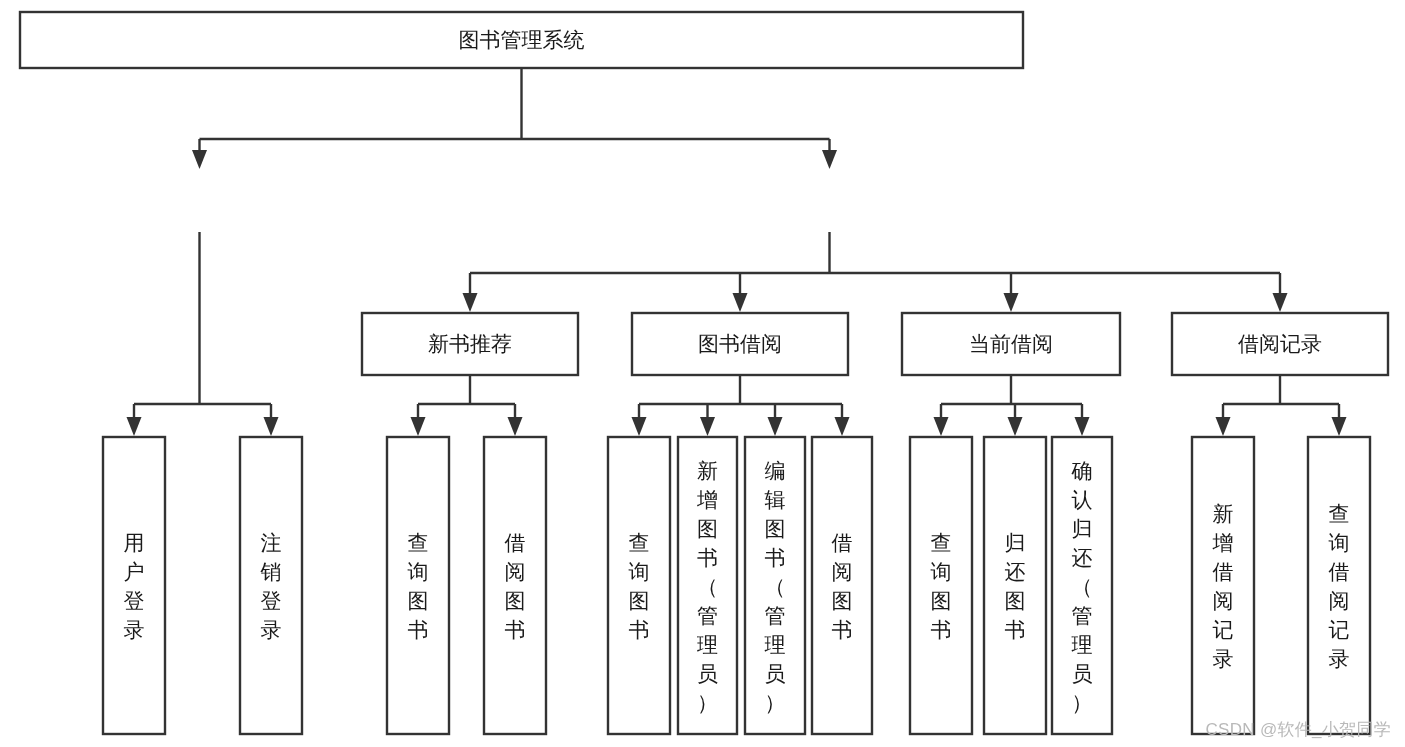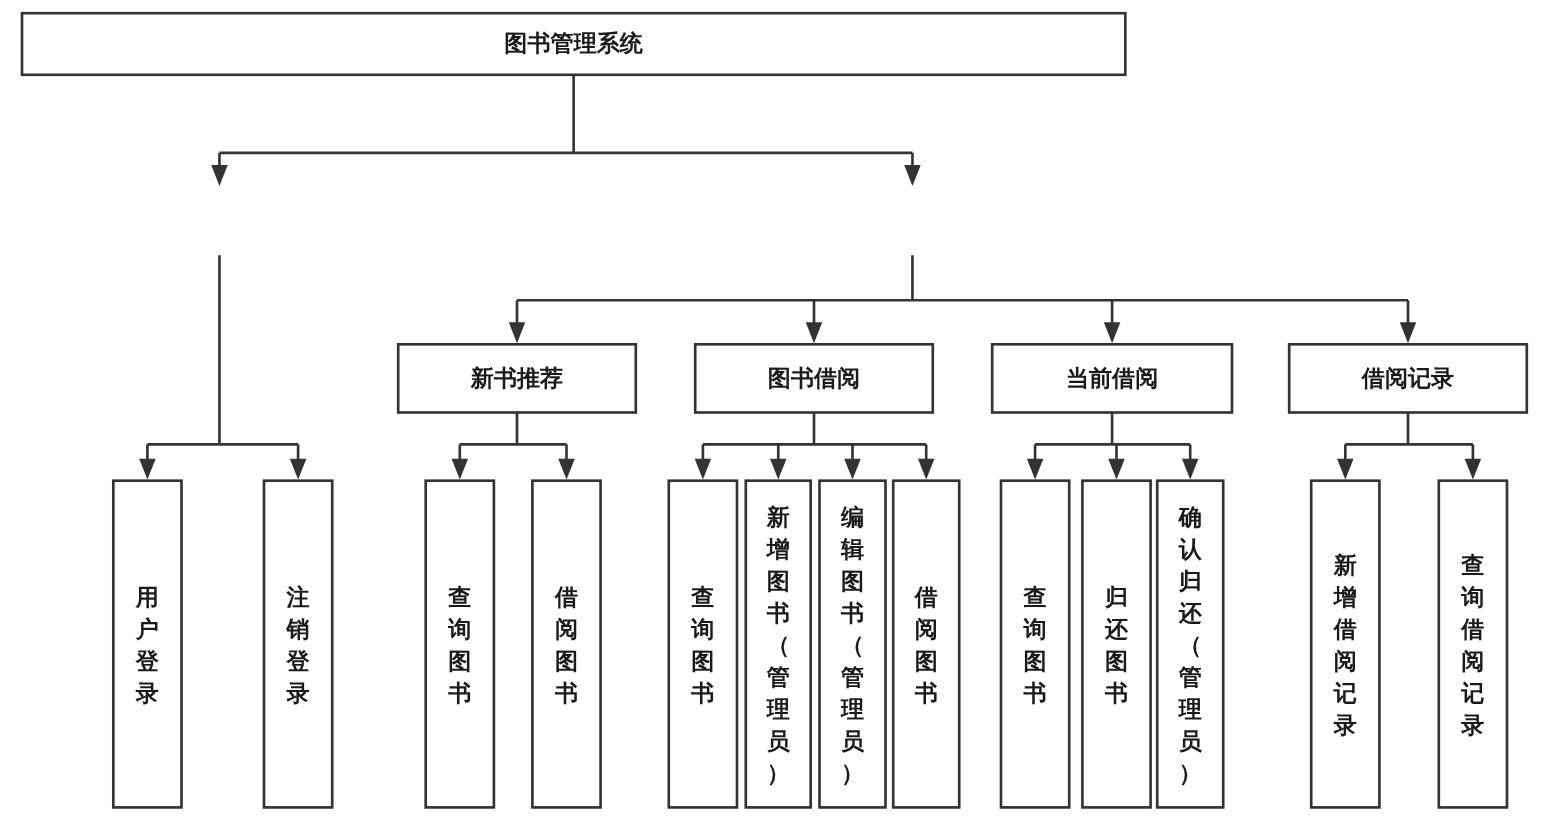--- a/index.html
+++ b/index.html
@@ -13,21 +13,20 @@
     height: 747px;
     font-family: "Liberation Sans", "DejaVu Sans", sans-serif;
     overflow: hidden;
     position: relative;
   }
   #diagram-root {
     position: absolute;
     left: 0; top: 0;
     width: 1405px;
     height: 747px;
-    font-weight: bold;
   }
   svg.tree { display: block; }
 
   .node-rect {
     fill: #ffffff;
     stroke: #333333;
     stroke-width: 2.4;
   }
   .node-label {
     fill: #1a1a1a;
@@ -193,13 +192,14 @@
         <g>
           <rect x="1192" y="437" width="62" height="297" class="node-rect"></rect>
           <text x="1223" y="521.12" class="node-label-leaf"><tspan x="1223" dy="0">新</tspan><tspan x="1223" dy="29">增</tspan><tspan x="1223" dy="29">借</tspan><tspan x="1223" dy="29">阅</tspan><tspan x="1223" dy="29">记</tspan><tspan x="1223" dy="29">录</tspan></text>
         </g>
         <g>
           <rect x="1308" y="437" width="62" height="297" class="node-rect"></rect>
           <text x="1339" y="521.12" class="node-label-leaf"><tspan x="1339" dy="0">查</tspan><tspan x="1339" dy="29">询</tspan><tspan x="1339" dy="29">借</tspan><tspan x="1339" dy="29">阅</tspan><tspan x="1339" dy="29">记</tspan><tspan x="1339" dy="29">录</tspan></text>
         </g>
       </g>
   </svg>
+  <div class="watermark">CSDN @软件_小贺同学</div>
 </div>
 
 </body></html>

